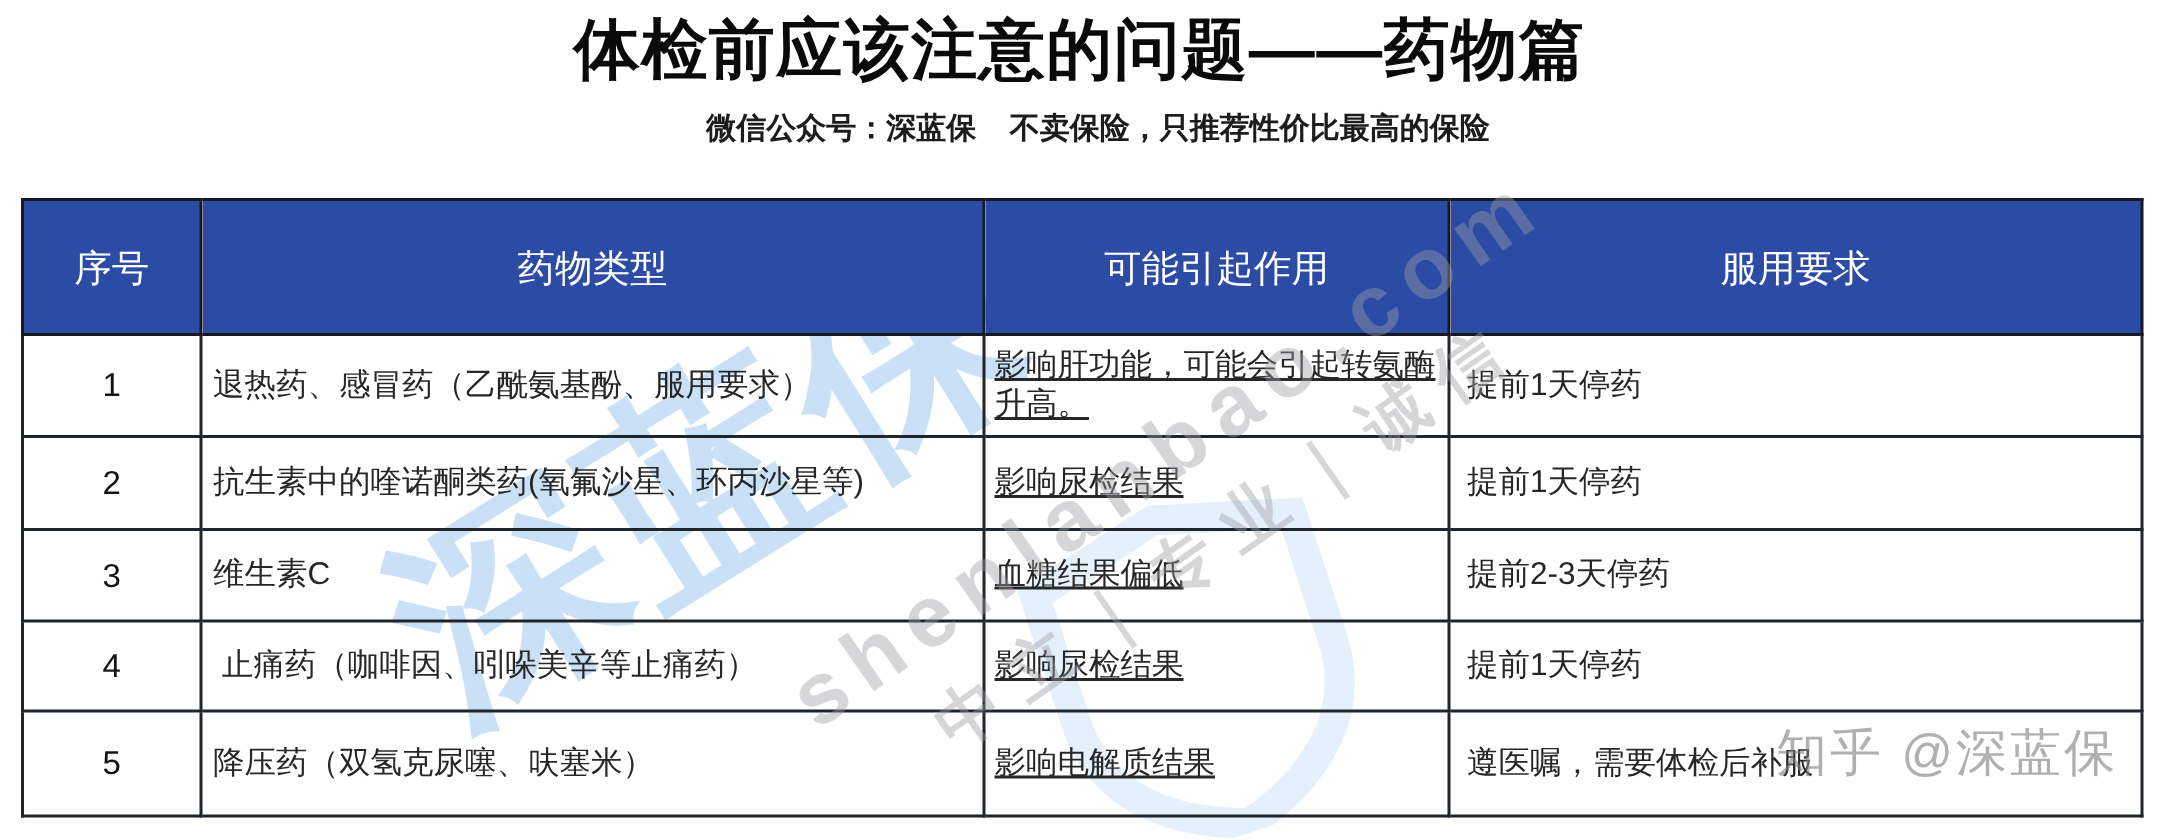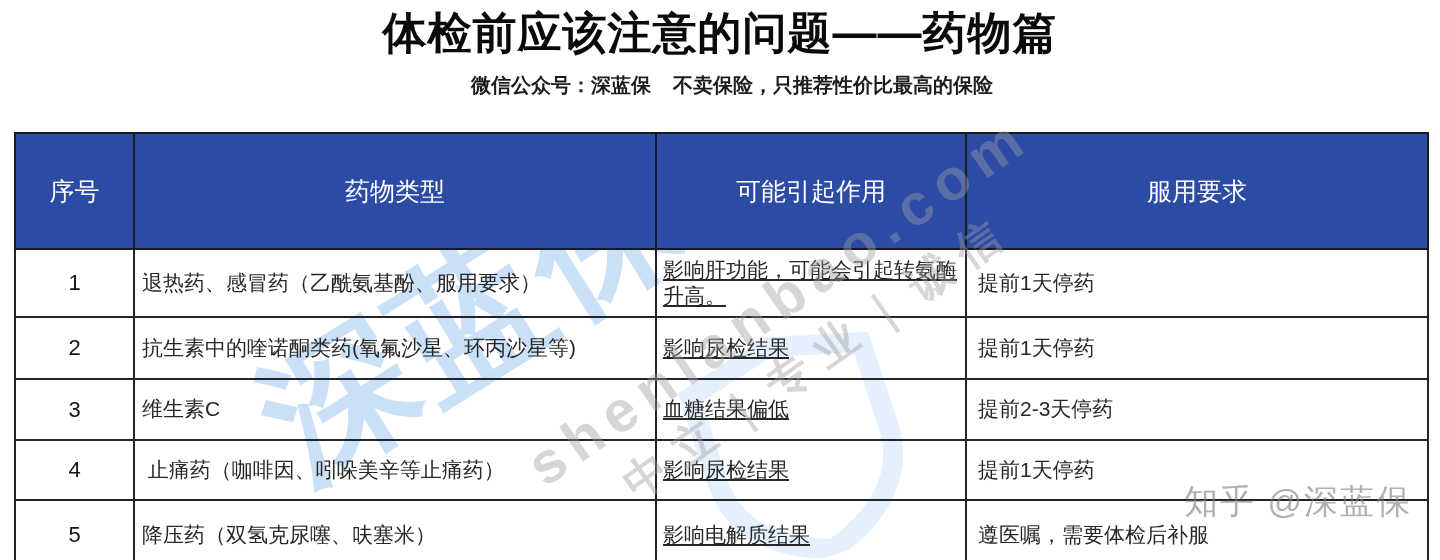--- a/index.html
+++ b/index.html
@@ -26,21 +26,21 @@
     text-align:center;border-color:#161a22;
   }
   tbody td{
     background:transparent;color:#272727;font-size:21px;font-weight:400;
     white-space:pre-wrap;line-height:1.25;
   }
   td.c-no{text-align:center;font-size:22px;color:#141414;}
   td.c-drug{padding-left:7px;padding-right:4px;}
   td.c-effect{padding-left:6px;padding-right:4px;text-decoration:underline;}
   td.c-req{padding-left:11px;padding-right:4px;}
-  tr.hdr{height:116px;}
+  tr.hdr{height:90px;}
   tr.r0{height:68px;} tr.r1{height:62px;} tr.r2{height:61px;}
   tr.r3{height:60px;} tr.r4{height:70px;}
 
   
   .wm{position:absolute;pointer-events:none;user-select:none;}
   .wm-blue-logo{
     z-index:0;left:225px;top:355px;
     transform:rotate(-32deg);transform-origin:left top;
     font-size:148px;font-weight:800;letter-spacing:6px;
     color:rgba(148,194,240,0.50);white-space:nowrap;

